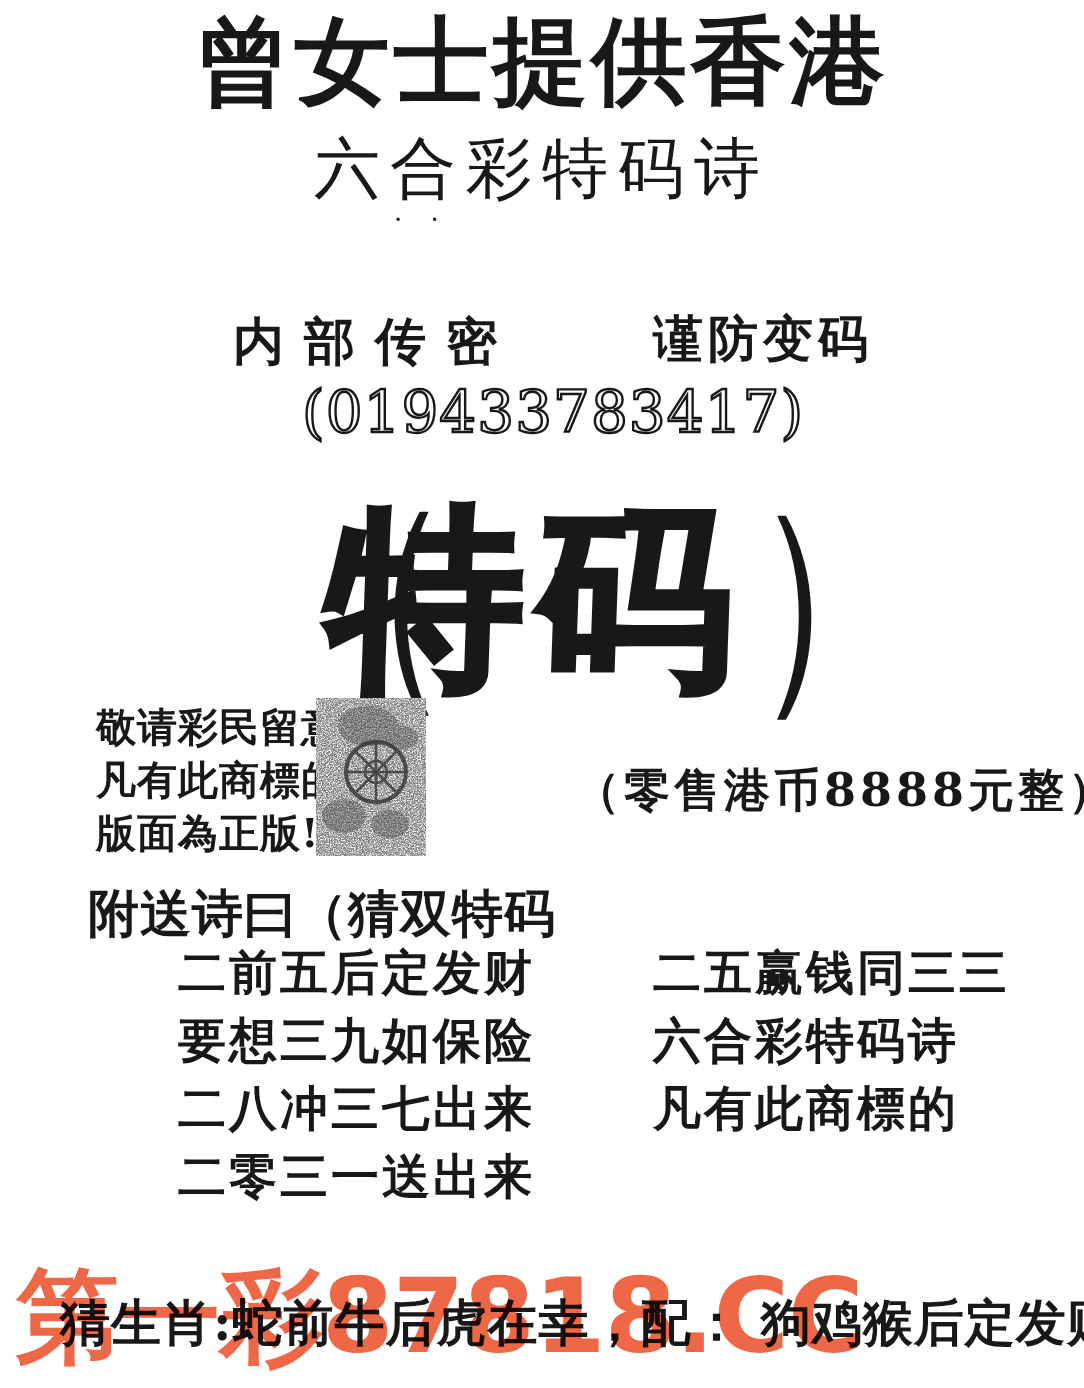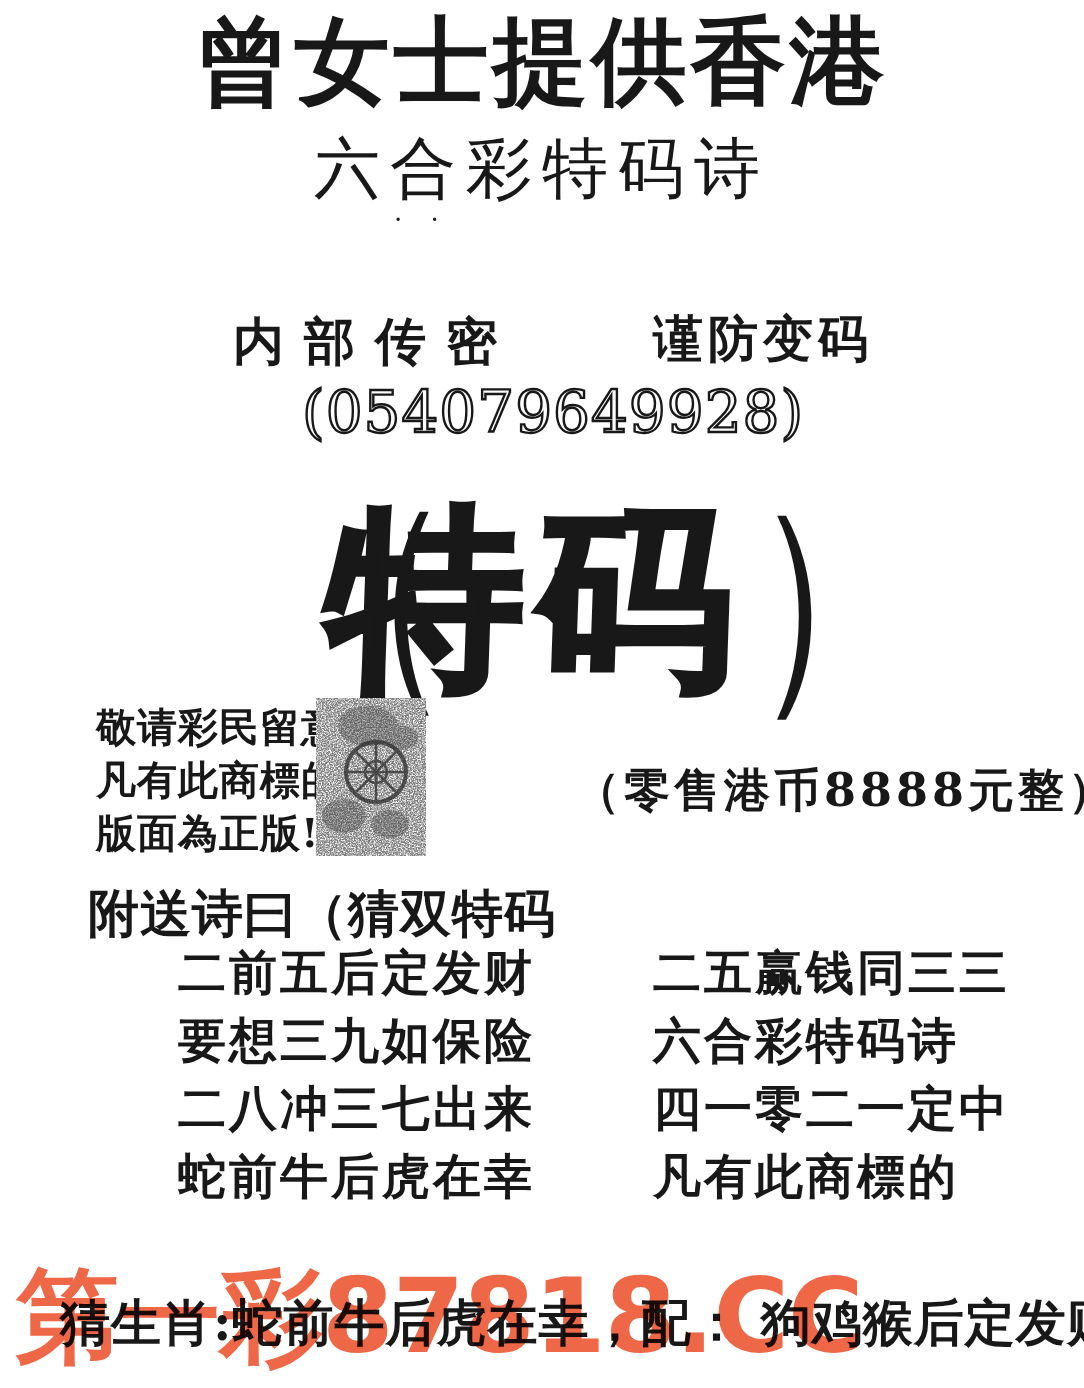--- a/index.html
+++ b/index.html
@@ -122,21 +122,21 @@
 
 <div class="page">
 
   <div class="abs title1">曾女士提供香港</div>
   <div class="abs title2">六合彩特码诗</div>
   <div class="abs subtitle-dots">· ·</div>
 
   <div class="abs note-left">内部传密</div>
   <div class="abs note-right">谨防变码</div>
 
-  <div class="abs serial">(054079649928)</div>
+  <div class="abs serial">(019433783417)</div>
 
   <div class="abs headline-open">（</div>
   <div class="abs headline-text">特码</div>
   <div class="abs headline-close">）</div>
 
   <div class="notice">
     <div>敬请彩民留意</div>
     <div>凡有此商標的</div>
     <div>版面為正版!</div>
   </div>
@@ -167,26 +167,25 @@
   </svg>
 
   <div class="abs price">（零售港币8888元整）</div>
 
   <div class="abs poem-intro">附送诗曰（猜双特码</div>
 
   <div class="poem-col poem-col-left">
     <div class="poem-line">二前五后定发财</div>
     <div class="poem-line">要想三九如保险</div>
     <div class="poem-line">二八冲三七出来</div>
-    <div class="poem-line">蛇前牛后虎在幸</div>
+    <div class="poem-line">二零三一送出来</div>
   </div>
 
   <div class="poem-col poem-col-right">
     <div class="poem-line">二五赢钱同三三</div>
     <div class="poem-line">六合彩特码诗</div>
-    <div class="poem-line">四一零二一定中</div>
     <div class="poem-line">凡有此商標的</div>
   </div>
 
   <div class="abs zodiac-line">猜生肖:蛇前牛后虎在幸，配： 狗鸡猴后定发财</div>
   <div class="abs watermark">第一彩87818.CC</div>
 
 </div>
 
 </body></html>

